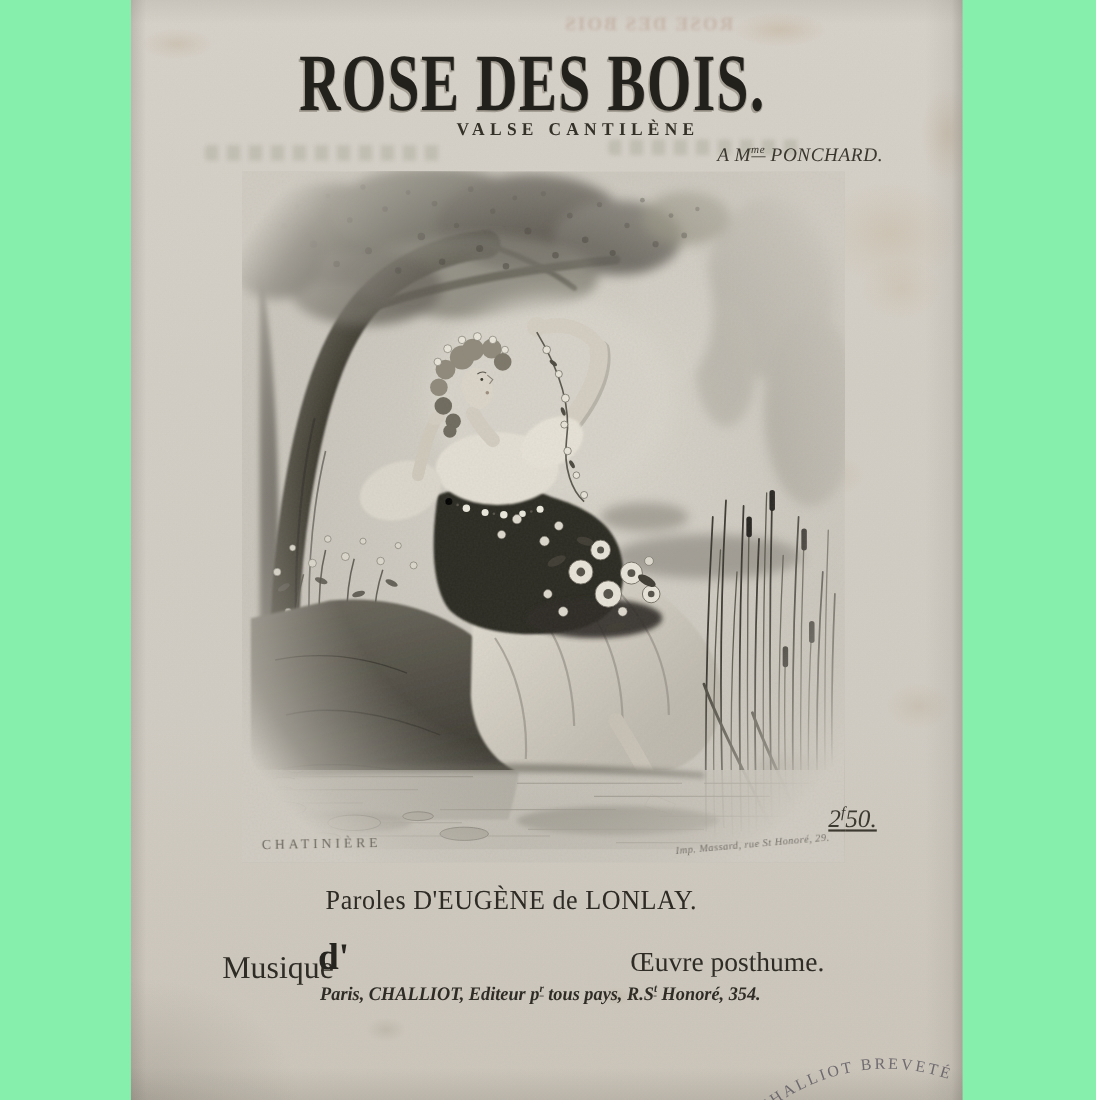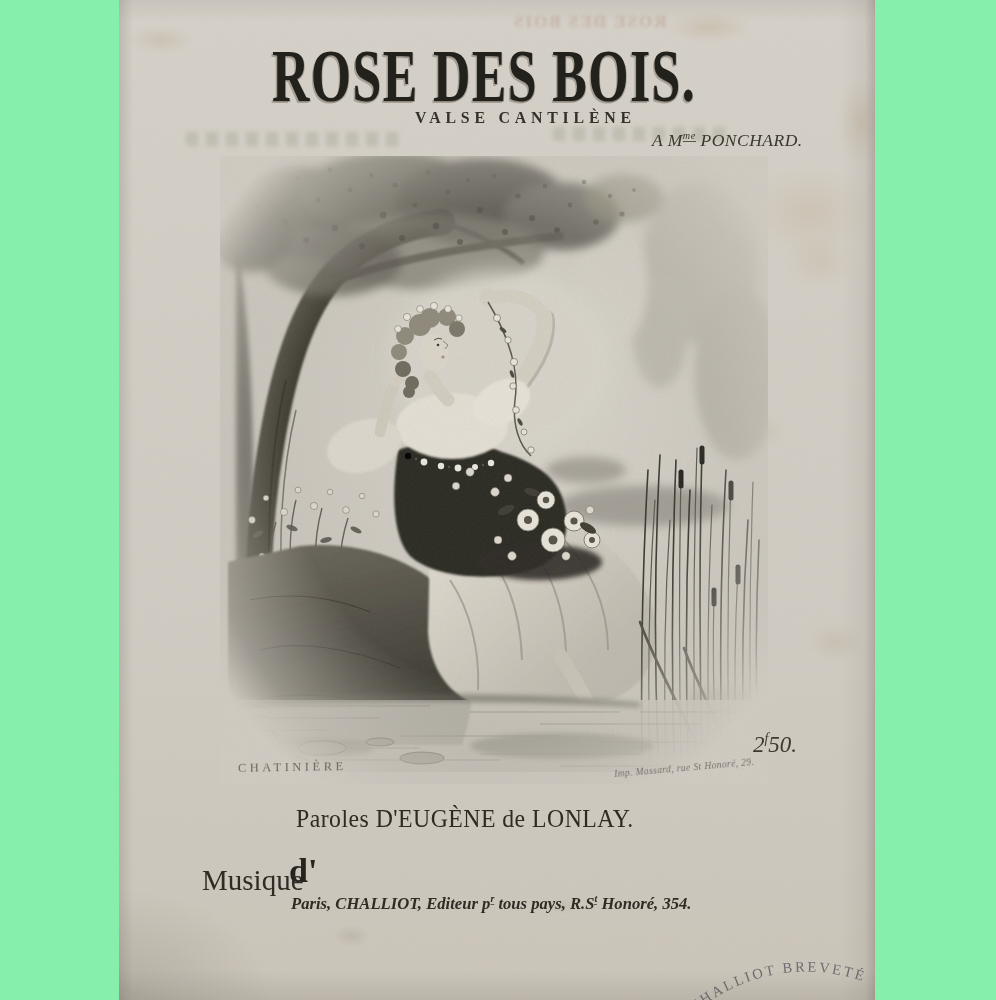--- a/index.html
+++ b/index.html
@@ -29,21 +29,21 @@
   .paper-noise{position:absolute;left:119px;top:0;width:756px;height:1000px;pointer-events:none;}
   .title{position:absolute;left:272px;top:34px;white-space:nowrap;}
   .title span{display:inline-block;transform:scaleX(.70);transform-origin:left top;
     font-size:74px;font-weight:bold;letter-spacing:2px;color:#23211b;
     text-shadow:-2px 2px 0 rgba(120,114,102,.50),1px 1px 0 rgba(70,66,58,.35);}
   .subtitle{position:absolute;left:415px;top:108px;font-size:16.5px;font-weight:bold;
     letter-spacing:5px;color:#343129;white-space:nowrap;transform:scaleX(.96);transform-origin:left top;}
   .dedication{position:absolute;left:652px;top:130px;font-style:italic;font-size:17.5px;
     color:#3a372f;white-space:nowrap;letter-spacing:.5px;}
   .dedication .sup{font-size:.58em;vertical-align:super;border-bottom:1px solid rgba(58,55,47,.8);}
-  .price{position:absolute;left:753px;top:731px;font-style:italic;font-size:23px;color:#3c3930;white-space:nowrap;}
+  .price{position:absolute;left:753px;top:731px;font-style:italic;font-size:23px;color:#3c3930;white-space:nowrap;text-decoration:underline;}
   .price .sup{font-size:.6em;vertical-align:super;}
   .signature{position:absolute;left:238px;top:760px;font-size:12.5px;letter-spacing:3.5px;
     color:#6d6960;transform:rotate(-1deg);filter:blur(.2px);white-space:nowrap;}
   .imprint{position:absolute;left:614px;top:763px;font-size:9.5px;font-style:italic;
     color:#75716a;transform:rotate(-5deg);white-space:nowrap;letter-spacing:.4px;filter:blur(.2px);}
   .paroles{position:absolute;left:296px;top:805px;font-size:25px;color:#2e2b25;
     white-space:nowrap;transform:scaleX(.95);transform-origin:left top;letter-spacing:.5px;}
   .music-prefix{position:absolute;left:202px;top:864px;font-size:29px;color:#2f2c26;white-space:nowrap;}
   .music-d{position:absolute;left:289px;top:852px;font-size:34px;font-weight:bold;color:#26241e;white-space:nowrap;}
   .composer{position:absolute;left:317px;top:830px;white-space:nowrap;}
@@ -431,20 +431,21 @@
     <rect x="220" y="156" width="548" height="628" filter="url(#grain)" opacity=".32"></rect>
   </svg>
 
   <div class="signature">CHATINIÈRE</div>
   <div class="imprint">Imp. Massard, rue St Honoré, 29.</div>
   <div class="price"><span>2</span><span class="sup">f</span><span>50.</span></div>
 
   <div class="paroles">Paroles D'EUGÈNE de LONLAY.</div>
   <div class="music-prefix">Musique</div>
   <div class="music-d">d'</div>
+  <div class="music-suffix">Œuvre posthume.</div>
   <div class="publisher"><span>Paris, CHALLIOT, Editeur p</span><span class="sup">r</span><span> tous pays, R.S</span><span class="sup">t</span><span> Honoré, 354.</span></div>
 
   <svg class="stamp" viewBox="0 0 190 62">
     <defs>
         <path id="stampArc" d="M 6 56 Q 95 2 184 44" fill="none"></path>
       </defs>
     <text font-family="Liberation Serif, serif" font-size="14.5" letter-spacing="2.5" fill="#57525c">
       <textPath href="#stampArc" startOffset="2">CHALLIOT BREVETÉ</textPath>
     </text>
   </svg>

